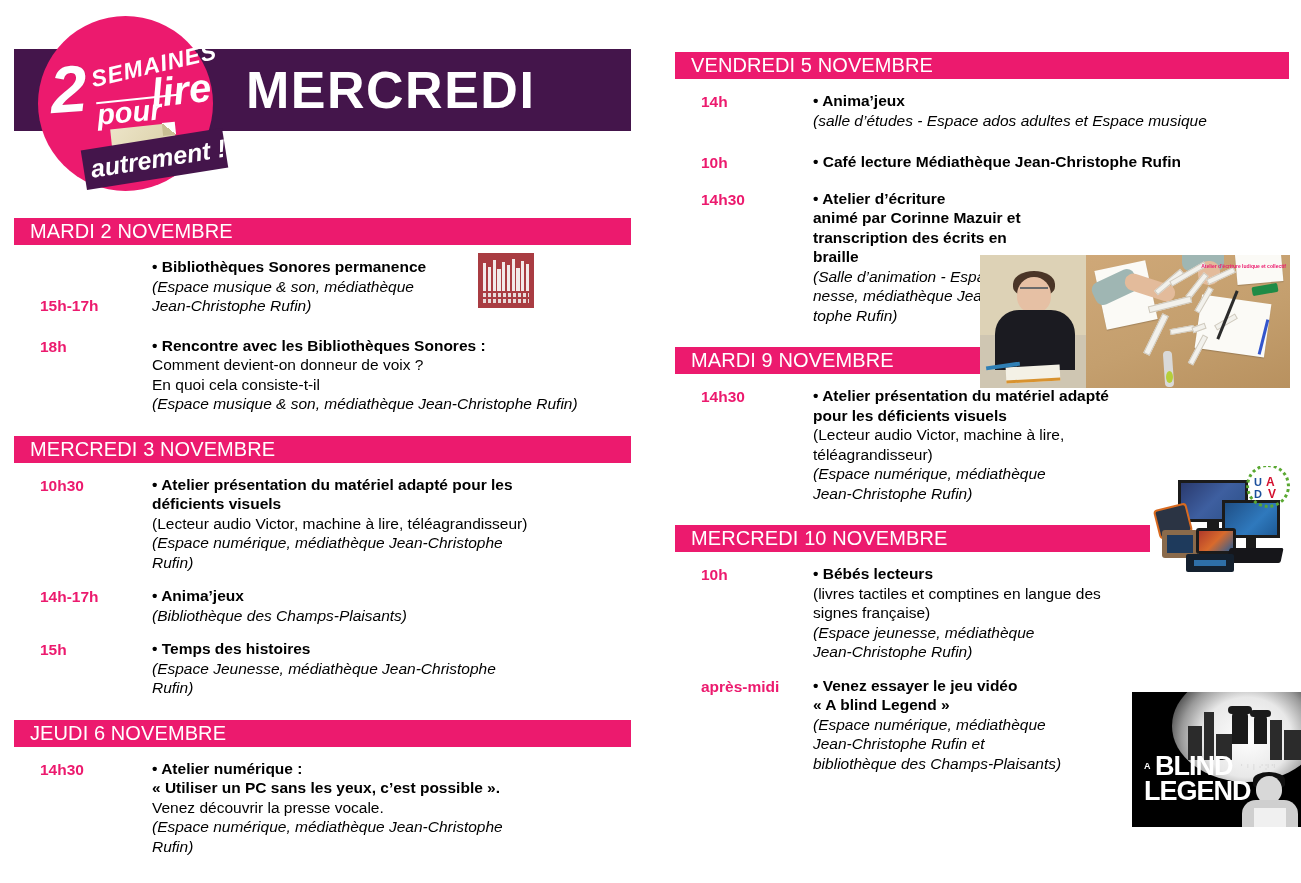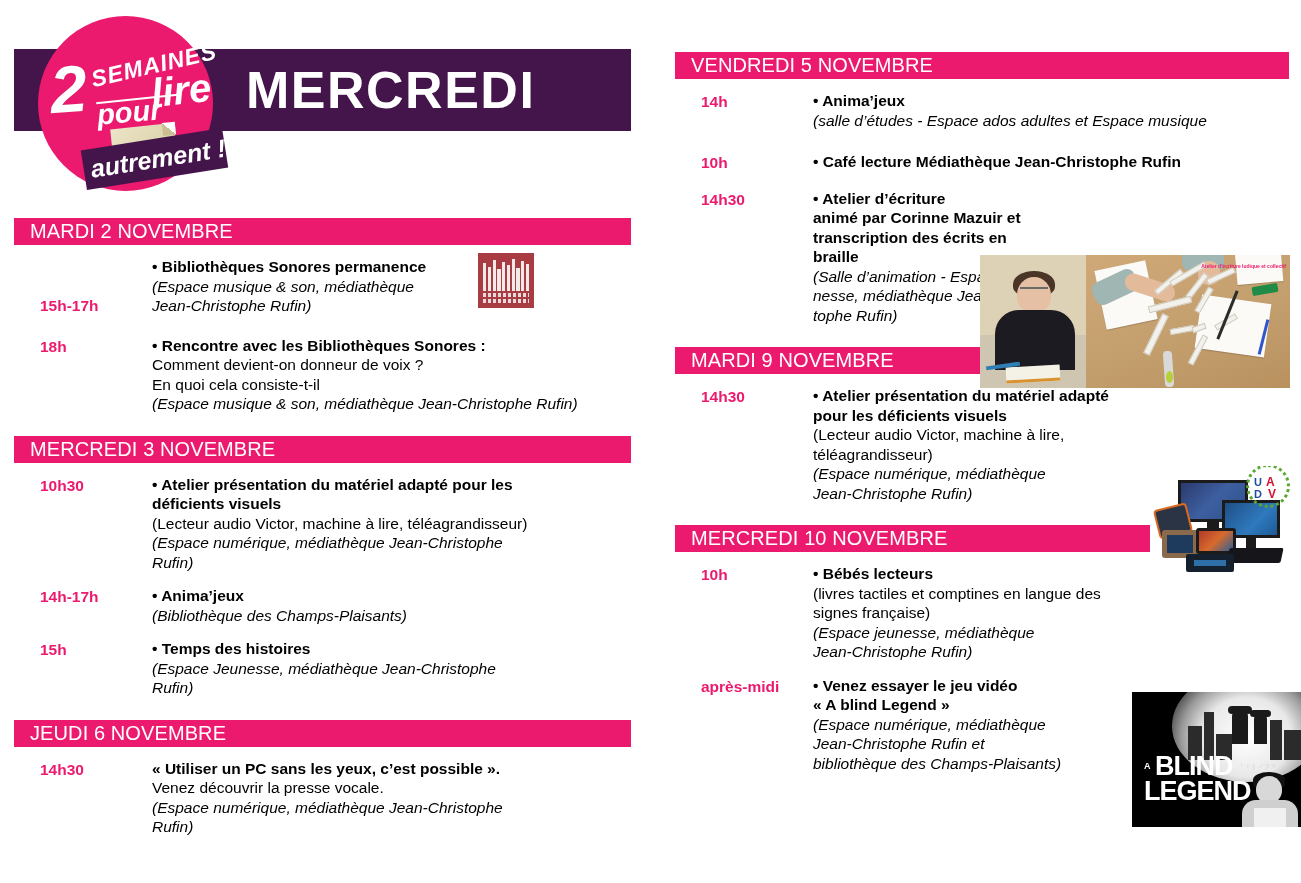--- a/index.html
+++ b/index.html
@@ -472,20 +472,21 @@
           <span class="ev-line ev-italic">Rufin)</span>
         </div>
       </div>
       <div style="height: 8px;"></div>
       <div class="day-bar">
         <span class="day-bar-label">JEUDI 6 NOVEMBRE</span>
       </div>
       <div class="event">
         <div class="event-time">14h30</div>
         <div class="event-body">
+          <span class="ev-line ev-bold">• Atelier numérique :</span>
           <span class="ev-line ev-bold">« Utiliser un PC sans les yeux, c’est possible ».</span>
           <span class="ev-line ev-plain">Venez découvrir la presse vocale.</span>
           <span class="ev-line ev-italic">(Espace numérique, médiathèque Jean-Christophe</span>
           <span class="ev-line ev-italic">Rufin)</span>
         </div>
       </div>
       <div style="height: 8px;"></div>
     </div>
   <div class="col col-right" id="col-right" style="top:52px;">
       <div class="day-bar">

